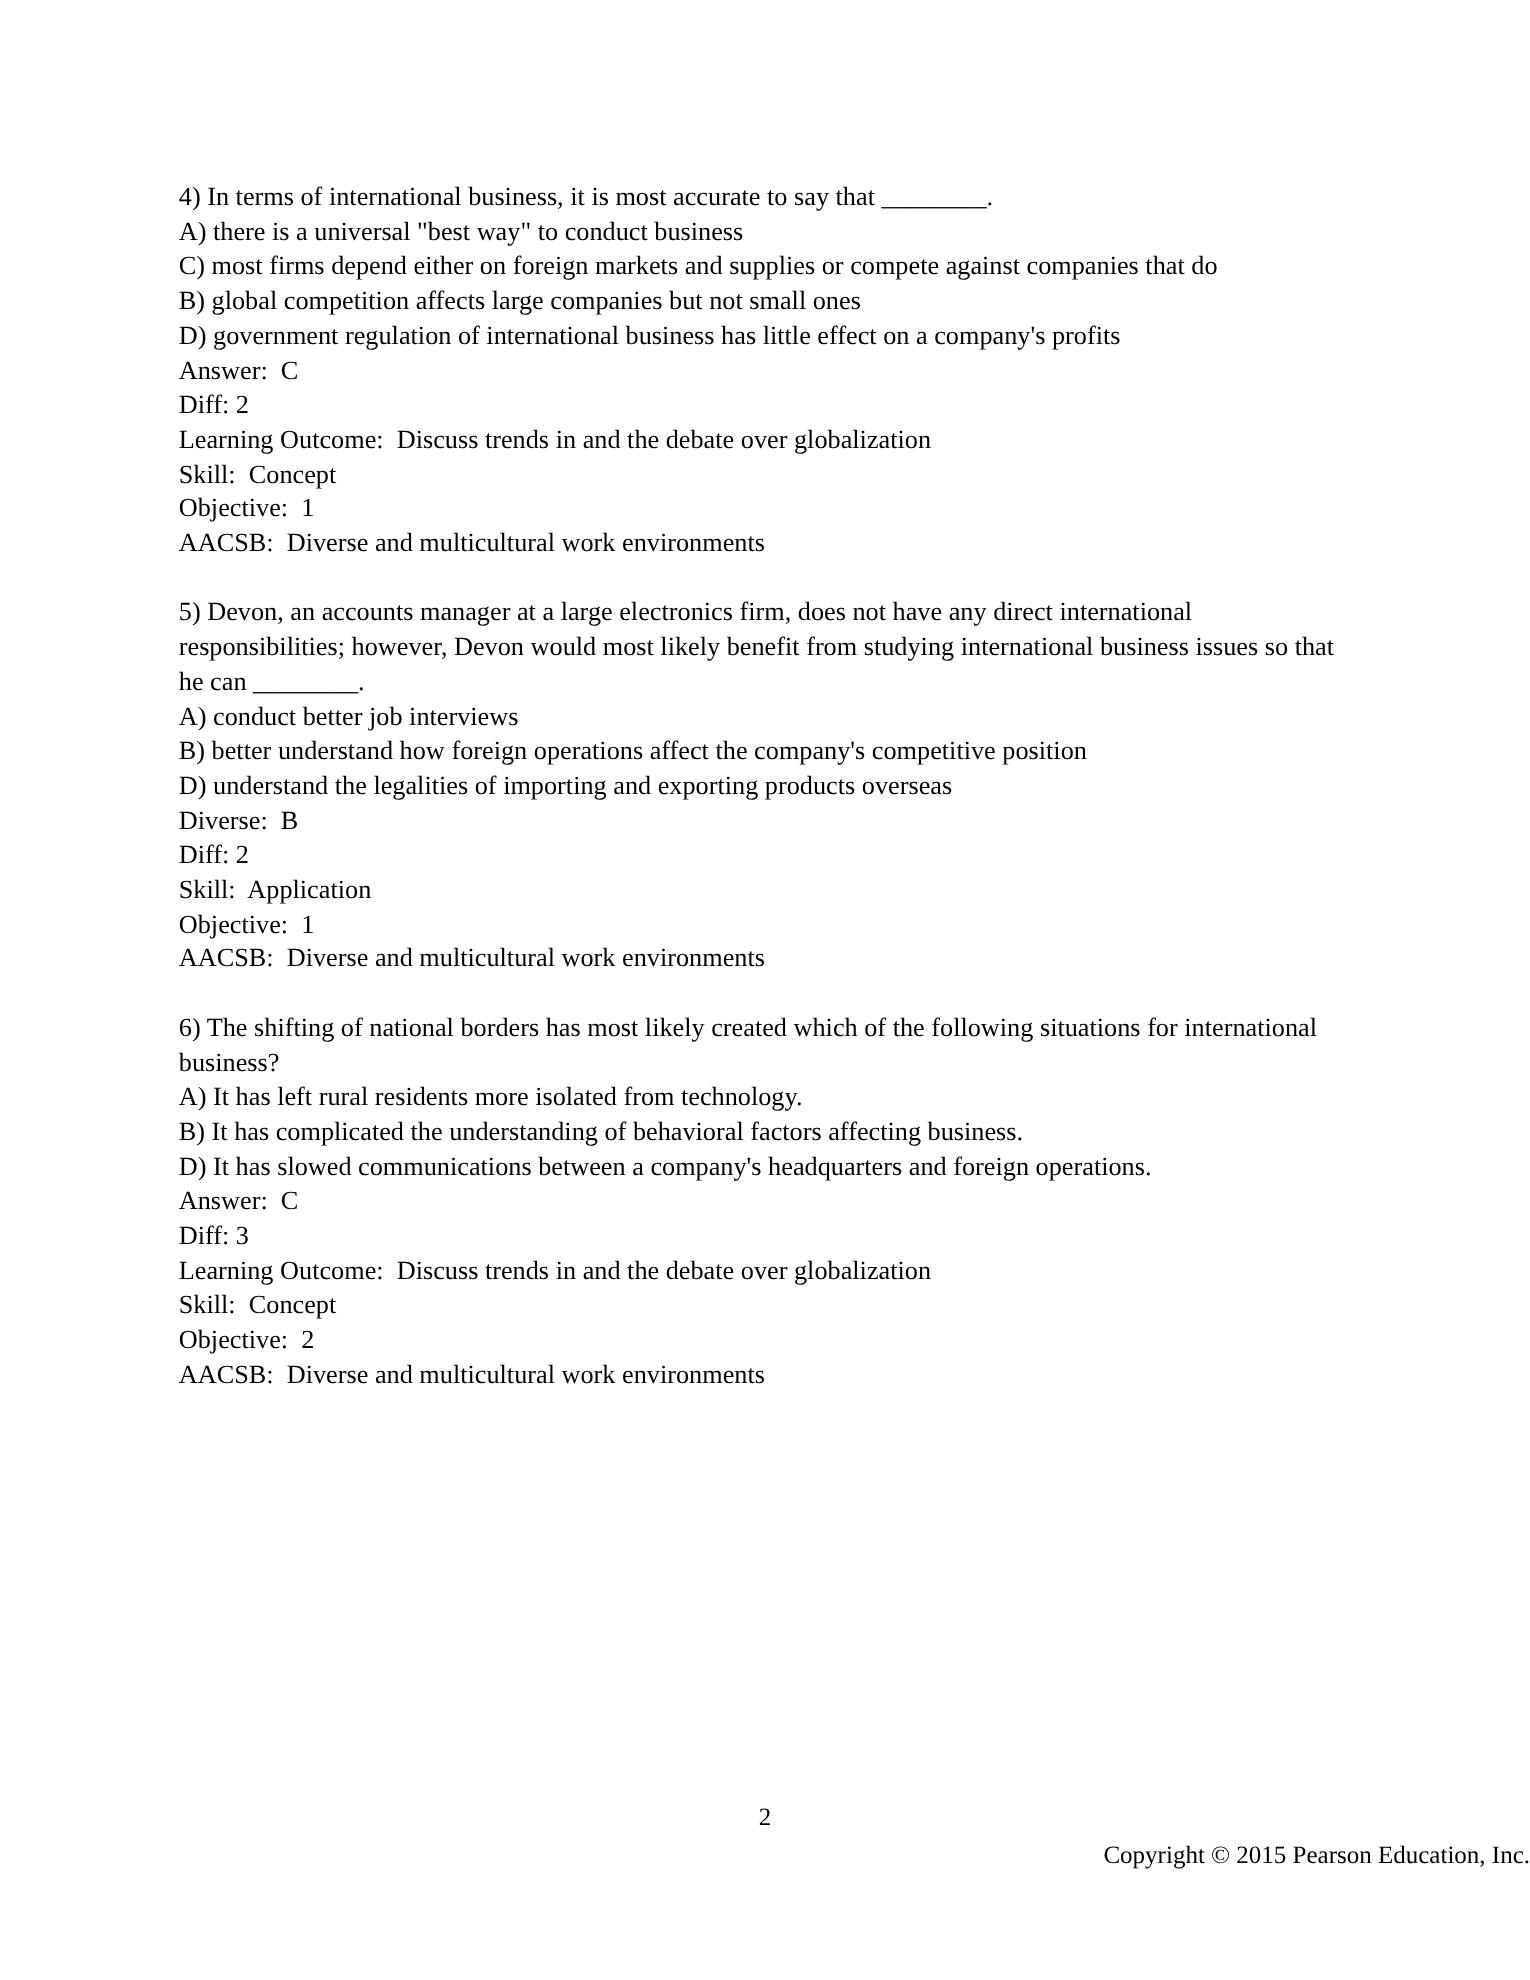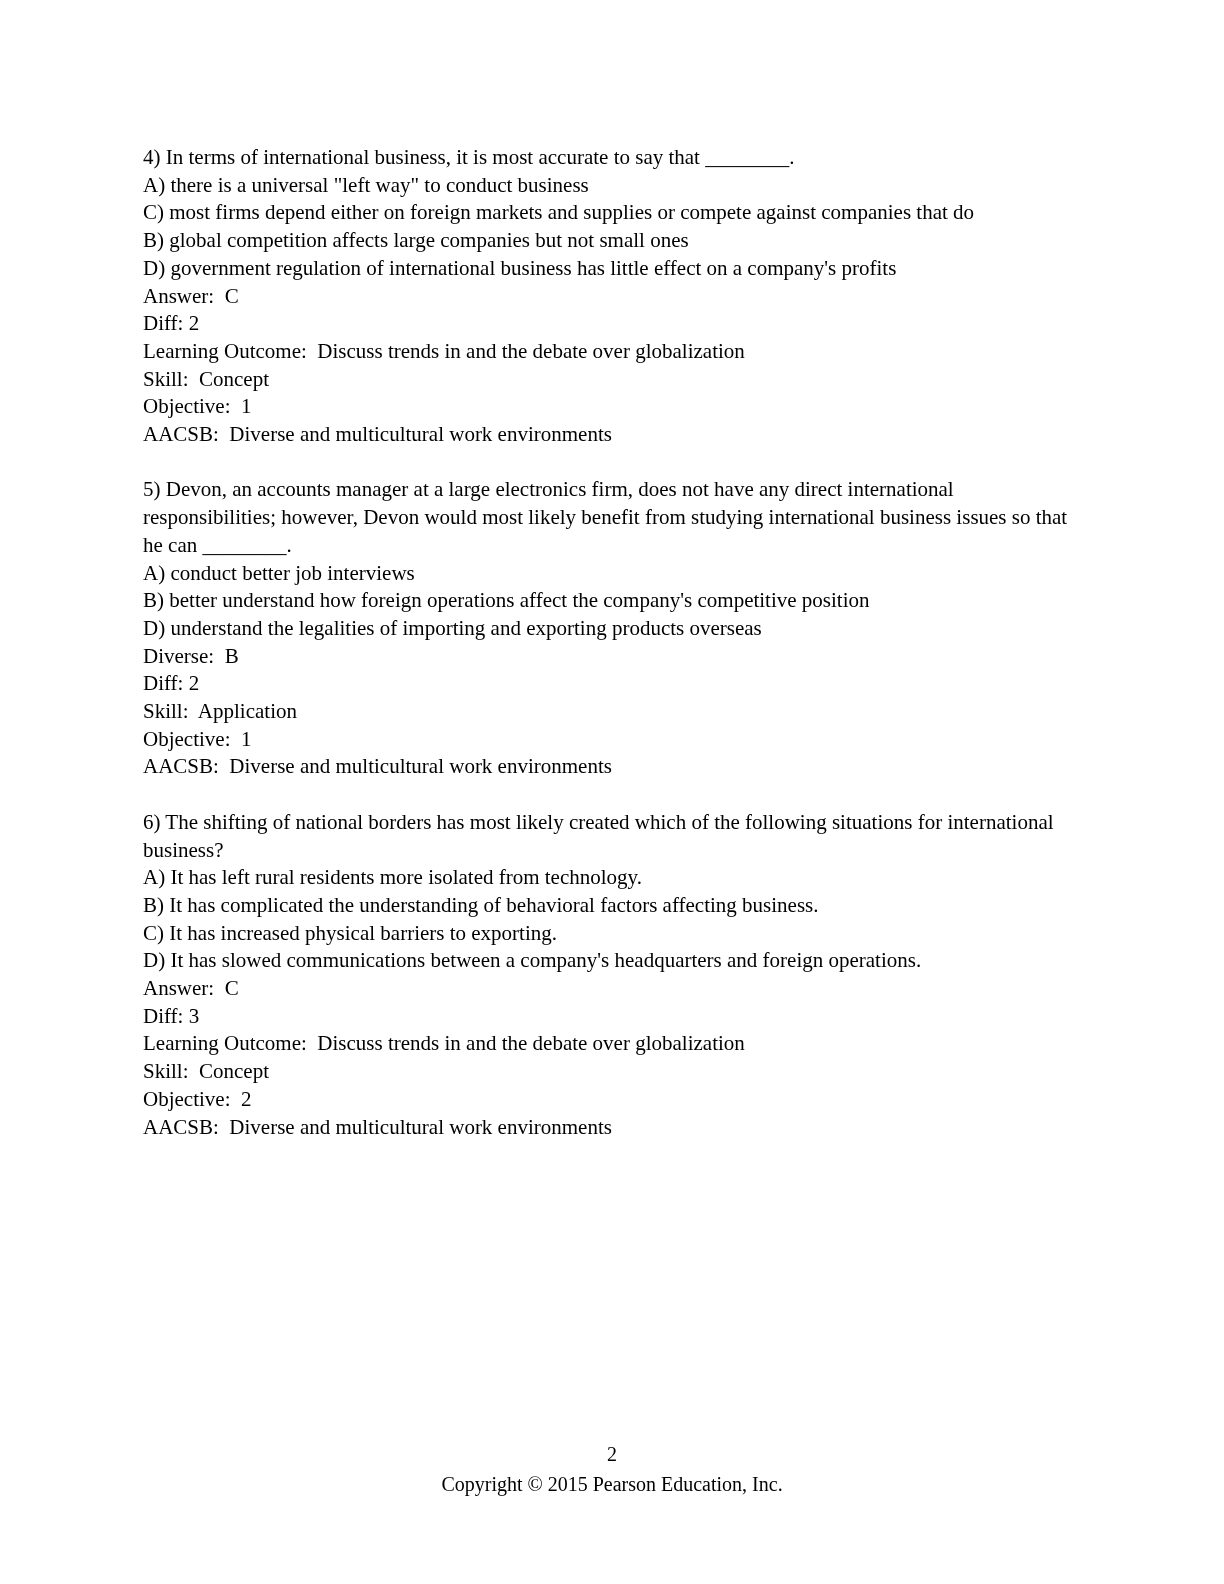--- a/index.html
+++ b/index.html
@@ -38,31 +38,31 @@
   }
   .footer {
     position: absolute;
     left: 0;
     width: 1224px;
     text-align: center;
     font-size: 20px;
     line-height: 26px;
   }
   .footer.page-num { top: 1441px; }
-  .footer.copyright { top: 1471px; }
+  .footer.copyright { top: 1471px; text-align: right; }
 </style>
 </head>
 <body>
 
 <div class="doc-page">
   <div class="content">
 
     <div class="question-block">
       <div class="line">4) In terms of international business, it is most accurate to say that ________.</div>
-      <div class="line">A) there is a universal "left way" to conduct business</div>
+      <div class="line">A) there is a universal "best way" to conduct business</div>
       <div class="line">C) most firms depend either on foreign markets and supplies or compete against companies that do</div>
       <div class="line">B) global competition affects large companies but not small ones</div>
       <div class="line">D) government regulation of international business has little effect on a company's profits</div>
       <div class="line">Answer:  C</div>
       <div class="line">Diff: 2</div>
       <div class="line">Learning Outcome:  Discuss trends in and the debate over globalization</div>
       <div class="line">Skill:  Concept</div>
       <div class="line">Objective:  1</div>
       <div class="line">AACSB:  Diverse and multicultural work environments</div>
     </div>
@@ -76,21 +76,20 @@
       <div class="line">Diff: 2</div>
       <div class="line">Skill:  Application</div>
       <div class="line">Objective:  1</div>
       <div class="line">AACSB:  Diverse and multicultural work environments</div>
     </div>
 
     <div class="question-block">
       <div class="line">6) The shifting of national borders has most likely created which of the following situations for international business?</div>
       <div class="line">A) It has left rural residents more isolated from technology.</div>
       <div class="line">B) It has complicated the understanding of behavioral factors affecting business.</div>
-      <div class="line">C) It has increased physical barriers to exporting.</div>
       <div class="line">D) It has slowed communications between a company's headquarters and foreign operations.</div>
       <div class="line">Answer:  C</div>
       <div class="line">Diff: 3</div>
       <div class="line">Learning Outcome:  Discuss trends in and the debate over globalization</div>
       <div class="line">Skill:  Concept</div>
       <div class="line">Objective:  2</div>
       <div class="line">AACSB:  Diverse and multicultural work environments</div>
     </div>
 
   </div>

